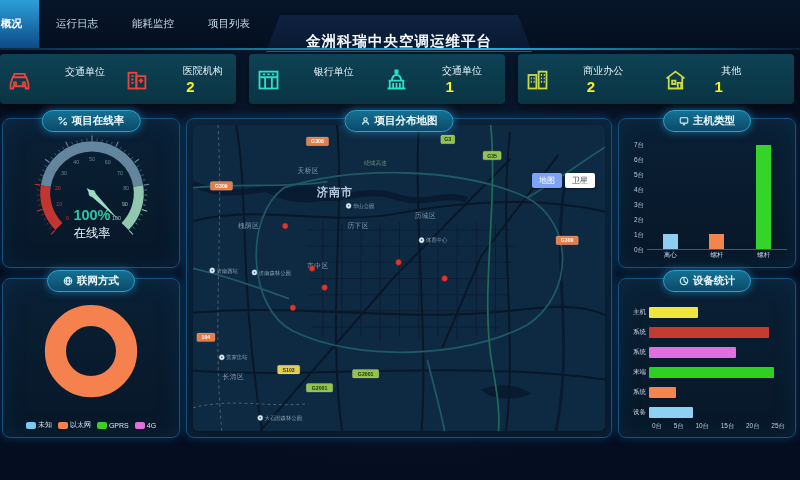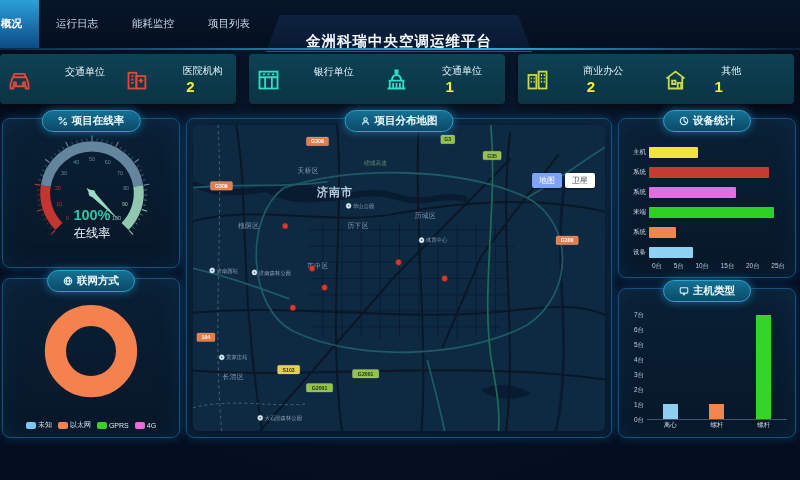--- a/index.html
+++ b/index.html
@@ -428,78 +428,20 @@
           </svg>
           <div class="mapctrls" id="mapCtrls">
               <div class="mapbtn active">地图</div>
               <div class="mapbtn">卫星</div>
             </div>
         </div>
       </section>
     </div>
 
     <div class="colR">
-      <section class="panel p-dev">
-        <div class="pill">
-          <svg viewBox="0 0 12 12">
-            <circle cx="6" cy="6" r="4.5"></circle>
-              <path d="M6 6V1.5M6 6l3.5 3"></path>
-            </svg>
-          <span>设备统计</span>
-        </div>
-        <div class="hwrap">
-          <div class="hrows" id="hrows">
-              <div class="hrow">
-                <div class="hlabel">主机</div>
-                <div class="htrack">
-                  <div class="hbar" style="width: 36%; background: rgb(240, 229, 58);"></div>
-                </div>
-              </div>
-              <div class="hrow">
-                <div class="hlabel">系统</div>
-                <div class="htrack">
-                  <div class="hbar" style="width: 88%; background: rgb(195, 59, 49);"></div>
-                </div>
-              </div>
-              <div class="hrow">
-                <div class="hlabel">系统</div>
-                <div class="htrack">
-                  <div class="hbar" style="width: 64%; background: rgb(224, 112, 224);"></div>
-                </div>
-              </div>
-              <div class="hrow">
-                <div class="hlabel">末端</div>
-                <div class="htrack">
-                  <div class="hbar" style="width: 92%; background: rgb(46, 209, 34);"></div>
-                </div>
-              </div>
-              <div class="hrow">
-                <div class="hlabel">系统</div>
-                <div class="htrack">
-                  <div class="hbar" style="width: 20%; background: rgb(245, 133, 78);"></div>
-                </div>
-              </div>
-              <div class="hrow">
-                <div class="hlabel">设备</div>
-                <div class="htrack">
-                  <div class="hbar" style="width: 32%; background: rgb(143, 208, 245);"></div>
-                </div>
-              </div>
-            </div>
-          <div class="hxticks" id="hxticks">
-              <span>0台</span>
-              <span>5台</span>
-              <span>10台</span>
-              <span>15台</span>
-              <span>20台</span>
-              <span>25台</span>
-            </div>
-        </div>
-      </section>
-
       <section class="panel p-host">
         <div class="pill">
           <svg viewBox="0 0 12 12">
             <rect x="1.5" y="2" width="9" height="6.5" rx="1"></rect>
               <path d="M4.5 10.5h3M6 8.5v2"></path>
             </svg>
           <span>主机类型</span>
         </div>
         <div class="vwrap">
           <div class="vtop">
@@ -519,16 +461,74 @@
                 <div class="vbar" style="height: 100%; background: rgb(53, 212, 40);"></div>
               </div>
           </div>
           <div class="vlabels" id="vlabels">
               <span>离心</span>
               <span>螺杆</span>
               <span>螺杆</span>
             </div>
         </div>
       </section>
+
+      <section class="panel p-dev">
+        <div class="pill">
+          <svg viewBox="0 0 12 12">
+            <circle cx="6" cy="6" r="4.5"></circle>
+              <path d="M6 6V1.5M6 6l3.5 3"></path>
+            </svg>
+          <span>设备统计</span>
+        </div>
+        <div class="hwrap">
+          <div class="hrows" id="hrows">
+              <div class="hrow">
+                <div class="hlabel">主机</div>
+                <div class="htrack">
+                  <div class="hbar" style="width: 36%; background: rgb(240, 229, 58);"></div>
+                </div>
+              </div>
+              <div class="hrow">
+                <div class="hlabel">系统</div>
+                <div class="htrack">
+                  <div class="hbar" style="width: 88%; background: rgb(195, 59, 49);"></div>
+                </div>
+              </div>
+              <div class="hrow">
+                <div class="hlabel">系统</div>
+                <div class="htrack">
+                  <div class="hbar" style="width: 64%; background: rgb(224, 112, 224);"></div>
+                </div>
+              </div>
+              <div class="hrow">
+                <div class="hlabel">末端</div>
+                <div class="htrack">
+                  <div class="hbar" style="width: 92%; background: rgb(46, 209, 34);"></div>
+                </div>
+              </div>
+              <div class="hrow">
+                <div class="hlabel">系统</div>
+                <div class="htrack">
+                  <div class="hbar" style="width: 20%; background: rgb(245, 133, 78);"></div>
+                </div>
+              </div>
+              <div class="hrow">
+                <div class="hlabel">设备</div>
+                <div class="htrack">
+                  <div class="hbar" style="width: 32%; background: rgb(143, 208, 245);"></div>
+                </div>
+              </div>
+            </div>
+          <div class="hxticks" id="hxticks">
+              <span>0台</span>
+              <span>5台</span>
+              <span>10台</span>
+              <span>15台</span>
+              <span>20台</span>
+              <span>25台</span>
+            </div>
+        </div>
+      </section>
     </div>
 
   </div>
 </div>
 
 </body></html>

